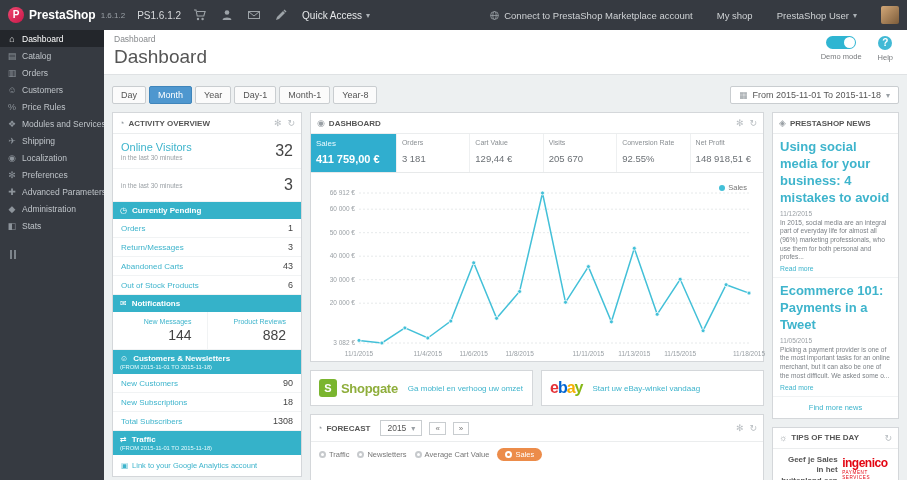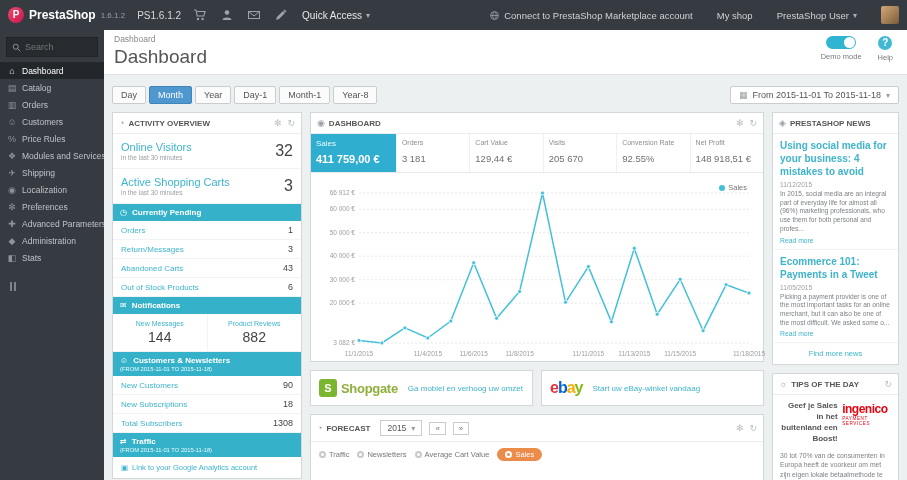--- a/index.html
+++ b/index.html
@@ -80,21 +80,21 @@
 .stat-sub{font-size:6.5px;color:#9aa0a5;margin-top:1px;}
 .stat-value{font-size:16px;color:#444;}
 .banner{background:#35b2c9;color:#fff;padding:4px 7px;}
 .banner-title{font-size:8px;font-weight:bold;display:flex;gap:5px;align-items:center;}
 .banner-sub{font-size:5.8px;margin-top:1px;color:#e7fafd;}
 .k-row{display:flex;justify-content:space-between;align-items:center;padding:4px 8px;
        border-bottom:1px solid #f1f3f4;}
 .k-label{color:#3eb4cc;font-size:8px;cursor:pointer;}
 .k-value{color:#444;font-size:9px;}
 .notif-cells{display:flex;border-bottom:1px solid #f1f3f4;}
-.notif-cell{flex:1;text-align:center;padding:6px 2px;cursor:pointer;}
+.notif-cell{flex:1;text-align:right;padding:6px 15px;cursor:pointer;}
 .notif-cell + .notif-cell{border-left:1px solid #f1f3f4;}
 .notif-label{font-size:7px;color:#3eb4cc;}
 .notif-value{font-size:14px;color:#444;margin-top:2px;}
 .ga-link{display:flex;gap:4px;align-items:center;padding:6px 8px;font-size:7.5px;color:#3eb4cc;cursor:pointer;}
 
 
 .kpis{display:flex;border-bottom:1px solid #e7e9ea;}
 .kpi{flex:1;min-width:0;padding:5px 5px;border-right:1px solid #eef0f1;min-height:38px;cursor:pointer;}
 .kpi:last-child{border-right:none;}
 .kpi-label{font-size:7px;color:#8a8f93;white-space:nowrap;}
@@ -132,21 +132,21 @@
          margin-left:3px;cursor:pointer;font-weight:normal;}
 .legend-row{display:flex;gap:8px;align-items:center;padding:6px 8px;flex-wrap:nowrap;}
 .chip{display:flex;align-items:center;gap:3px;font-size:7.5px;color:#777;cursor:pointer;white-space:nowrap;}
 .chip-dot{width:7px;height:7px;border-radius:50%;border:2px solid #c7cacd;background:#fff;}
 .chip.sales{background:#ec8c4a;color:#fff;border-radius:9px;padding:2px 8px;}
 .chip.sales .chip-dot{border-color:#fff;background:#ec8c4a;}
 .forecast-body{height:44px;}
 
 
 .news-article{padding:5px 7px;border-bottom:1px solid #f1f3f4;}
-.news-title{font-size:10px;color:#3eb4cc;font-weight:bold;line-height:1.3;cursor:pointer;}
+.news-title{font-size:13px;color:#3eb4cc;font-weight:bold;line-height:1.3;cursor:pointer;}
 .news-date{font-size:6.5px;color:#9aa0a5;margin:3px 0 2px;}
 .news-body{font-size:6.6px;color:#7d8287;line-height:1.32;}
 .read-more{font-size:6.8px;color:#3eb4cc;margin-top:3px;cursor:pointer;}
 .find-more{padding:6px 7px;font-size:7.5px;color:#3eb4cc;text-align:center;cursor:pointer;}
 .tips-body{padding:6px 7px;overflow:hidden;}
 .tips-title{float:left;width:52%;font-size:8px;font-weight:bold;color:#555;line-height:1.35;text-align:right;}
 .ingenico{float:right;width:44%;text-align:left;padding-top:2px;}
 .ingenico-name{color:#e30613;font-size:12px;font-weight:bold;letter-spacing:-.5px;line-height:1;}
 .ingenico-sub{color:#e30613;font-size:4.6px;letter-spacing:.6px;margin-top:1px;}
 .tips-text{clear:both;padding-top:6px;font-size:6.8px;color:#7d8287;line-height:1.45;}
@@ -201,27 +201,20 @@
         </span>
       <span class="top-link">
         <span>PrestaShop User</span>
         <span class="caret">▾</span>
       </span>
       <span class="avatar"></span>
     </div>
   </div>
 
   <div class="sidebar">
-    <div class="search-wrap">
-      <svg style="width:9px;height:9px" viewBox="0 0 12 12">
-          <circle cx="5" cy="5" r="3.4" fill="none" stroke="#8d949b" stroke-width="1.3"></circle>
-          <path d="M7.6 7.6L11 11" stroke="#8d949b" stroke-width="1.3"></path>
-        </svg>
-      <input class="search-input" placeholder="Search" style="">
-    </div>
     <div class="menu">
       <div class="menu-item active">
           <span class="mi">⌂</span>
           <span>Dashboard</span>
         </div>
       <div class="menu-item">
           <span class="mi">▤</span>
           <span>Catalog</span>
         </div>
       <div class="menu-item">
@@ -316,21 +309,20 @@
           </div>
           <div class="stat-row">
             <div class="stat-texts">
               <div class="stat-link">Online Visitors</div>
               <div class="stat-sub">in the last 30 minutes</div>
             </div>
             <div class="stat-value">32</div>
           </div>
           <div class="stat-row">
             <div class="stat-texts">
-              <div class="stat-link">Active Shopping Carts</div>
               <div class="stat-sub">in the last 30 minutes</div>
             </div>
             <div class="stat-value">3</div>
           </div>
 
           <div class="banner">
             <div class="banner-title">
                 <span>◷</span>
                 <span>Currently Pending</span>
               </div>

